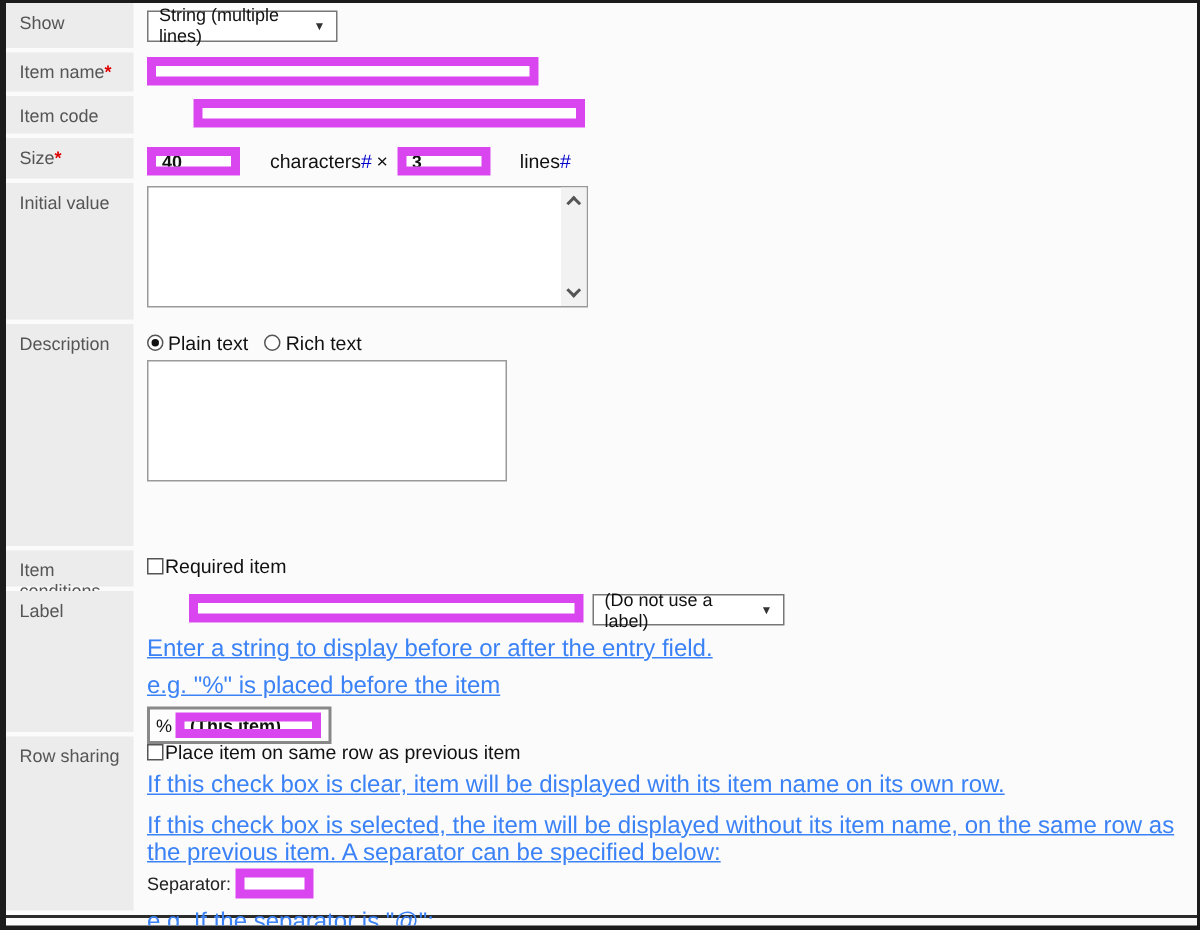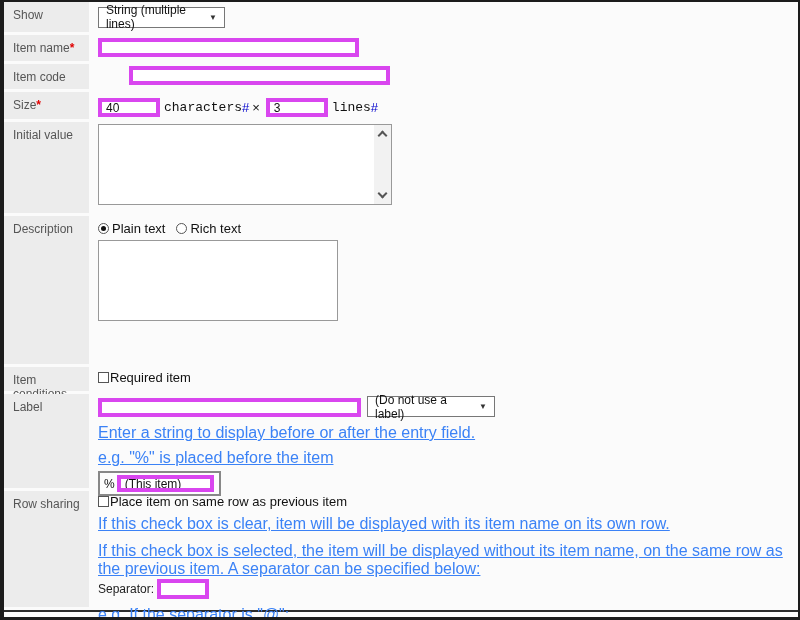--- a/index.html
+++ b/index.html
@@ -22,23 +22,23 @@
     background: #ececec;
     color: #555;
     padding: 6px 3px 0 9px;
     font-size: 12px;
   }
   .req { color: #e00000; font-weight: bold; }
   .cnt { padding-left: 9px; flex: 1; }
 
   
   .tinput {
-    border: 4px solid #d946ef; background: #fff;
+    border: 6px solid #d946ef; background: #fff;
     height: 19px; font-family: "Liberation Sans", sans-serif;
-    font-size: 12px; padding: 0 4px; color: #111; border-radius: 0;
+    font-size: 12px; padding: 0 4px; color: #111; border-radius: 0; font-weight: bold;
   }
   .selectbox {
     display: inline-flex; align-items: center; justify-content: space-between;
     border: 1px solid #777; background: #fff;
     height: 21px; padding: 0 7px; font-size: 12px; color: #111;
     cursor: default;
   }
   .selectbox .arrow { font-size: 8px; color: #333; margin-left: 12px; }
   .cb {
     display: inline-block; width: 11px; height: 11px;
@@ -67,21 +67,21 @@
   #row-itemname .cnt { padding-top: 3px; }
   #row-itemname .tinput { width: 261px; }
 
   #row-itemcode { height: 25px; gap: 31px; }
   #row-itemcode .cnt { padding-top: 2px; }
   #row-itemcode .tinput { width: 261px; }
 
   #row-size { height: 27px; }
   #row-size .cnt { padding-top: 4px; display: flex; align-items: center; font-size: 13px; color:#111; }
   #row-size .tinput { width: 62px; }
-  #row-size .sztxt { margin-left: 4px; font-family: Liberation Mono, monospace; }
+  #row-size .sztxt { margin-left: 20px; }
   #row-size .times { margin: 0 6px 0 3px; }
 
   #row-initial { height: 91px; }
   #row-initial .cnt { padding-top: 2px; }
   .ta-scroll {
     width: 294px; height: 81px; border: 1px solid #999; background: #fff;
     display: flex;
   }
   .ta-scroll .ta-text { flex: 1; }
   .ta-scroll .sb {
@@ -100,21 +100,21 @@
   .desc-ta {
     width: 240px; height: 81px; border: 1px solid #999; background: #fff; margin-top: 4px;
   }
   #row-desc .cbline { margin-top: 27px; }
 
   #row-cond { height: 24px; }
   #row-cond .cnt { padding-top: 3px; }
 
   #row-label { height: 94px; }
   #row-label .cnt { padding-top: 2px; }
-  #row-label .line1 { display: flex; align-items: flex-end; }
+  #row-label .line1 { display: flex; align-items: flex-start; margin-left: 28px; }
   #row-label .tinput.main { width: 263px; }
   #row-label .selectbox { width: 128px; margin-left: 6px; }
   #row-label .help1 { margin-top: 7px; }
   #row-label .help2 { margin-top: 7px; }
   .ex-box {
     display: inline-flex; align-items: center;
     border: 2px solid #888; background: #fdfdfd;
     margin-top: 4px; padding: 2px 5px 2px 4px;
   }
   .ex-box .pfx { font-size: 12px; color: #111; margin-right: 2px; }

